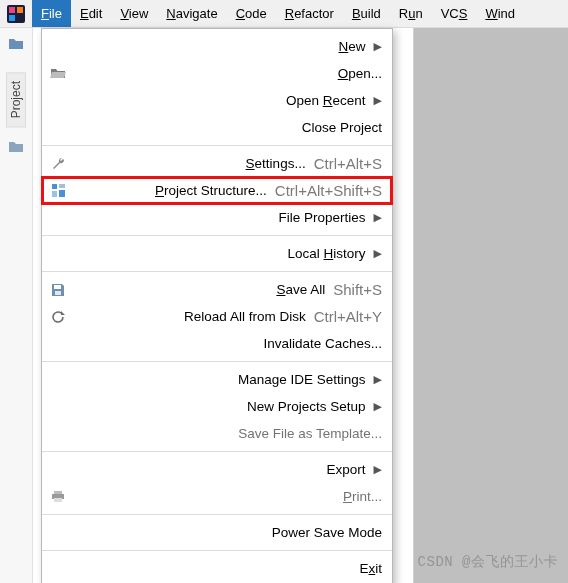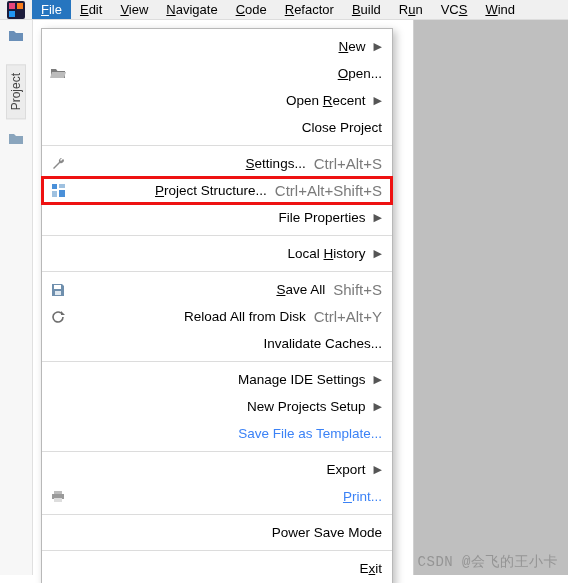--- a/index.html
+++ b/index.html
@@ -1,30 +1,30 @@
 <!DOCTYPE html>
 <html><head>
   <meta charset="utf-8">
   <style>
     * { margin: 0; padding: 0; box-sizing: border-box; font-family: "Segoe UI", Arial, sans-serif; }
     body { width: 568px; height: 583px; background: #fff; overflow: hidden; position: relative; }
-    .menubar { display: flex; height: 20px; background: #f0f0f0; border-bottom: 1px solid #ddd; align-items: stretch; font-size: 13px; }
+    .menubar { display: flex; height: 28px; background: #f0f0f0; border-bottom: 1px solid #ddd; align-items: stretch; font-size: 13px; }
     .app-icon { width: 32px; display:flex; align-items:center; justify-content:center; }
     .app-icon svg { width: 18px; height: 18px; }
     .menu-item { padding: 0 9px; display: flex; align-items: center; color: #000; cursor: default; white-space: nowrap; }
     .menu-item.active { background: #2675bf; color: #fff; }
     .body-area { display: flex; height: calc(100% - 28px); }
     .left-rail { width: 33px; background: #f7f7f7; border-right: 1px solid #e0e0e0; display:flex; flex-direction:column; align-items:center; padding-top:6px; gap:4px;}
     .rail-icon { width:20px; height:20px; display:flex; align-items:center; justify-content:center; color:#6a8fb8; }
     .vertical-tab { writing-mode: vertical-rl; transform: rotate(180deg); font-size: 12px; color:#444; margin-top: 14px; padding: 8px 2px; background:#ececec; border:1px solid #dcdcdc; }
     .gutter { width: 380px; background:#fff; }
     .canvas { flex:1; background:#bfbfbf; border-left:1px solid #d0d0d0; }
     .dropdown { position:absolute; left:41px; top:28px; width:352px; background:#fff; border:1px solid #b8b8b8; box-shadow: 3px 3px 8px rgba(0,0,0,0.25); padding: 4px 0; font-size: 13.5px; }
     .dd-row { display:flex; align-items:center; height: 27px; padding: 0 10px 0 6px; color:#000; }
-    .dd-row.disabled { color:#3b82f6; }
+    .dd-row.disabled { color:#737373; }
     .dd-row.highlight { outline: 3px solid #e11; outline-offset: -2px; }
     .dd-icon { width: 20px; display:flex; align-items:center; justify-content:center; margin-right: 4px; flex-shrink:0; }
     .dd-label { flex:1; white-space:nowrap;text-align:right; }
     .dd-shortcut { color:#7a7a7a; font-size: 15px; margin-left: 8px; }
     .dd-arrow { color:#555; font-size: 11px; margin-left: 8px; }
     .dd-sep { height:1px; background:#dcdcdc; margin: 4px 0; }
     .u { text-decoration: underline; }
     .watermark { position:absolute; right: 10px; bottom: 12px; color: rgba(120,120,120,0.6); font-size: 14px; font-family: Liberation Mono, monospace; letter-spacing: 0.5px;}
   </style>
 </head>

